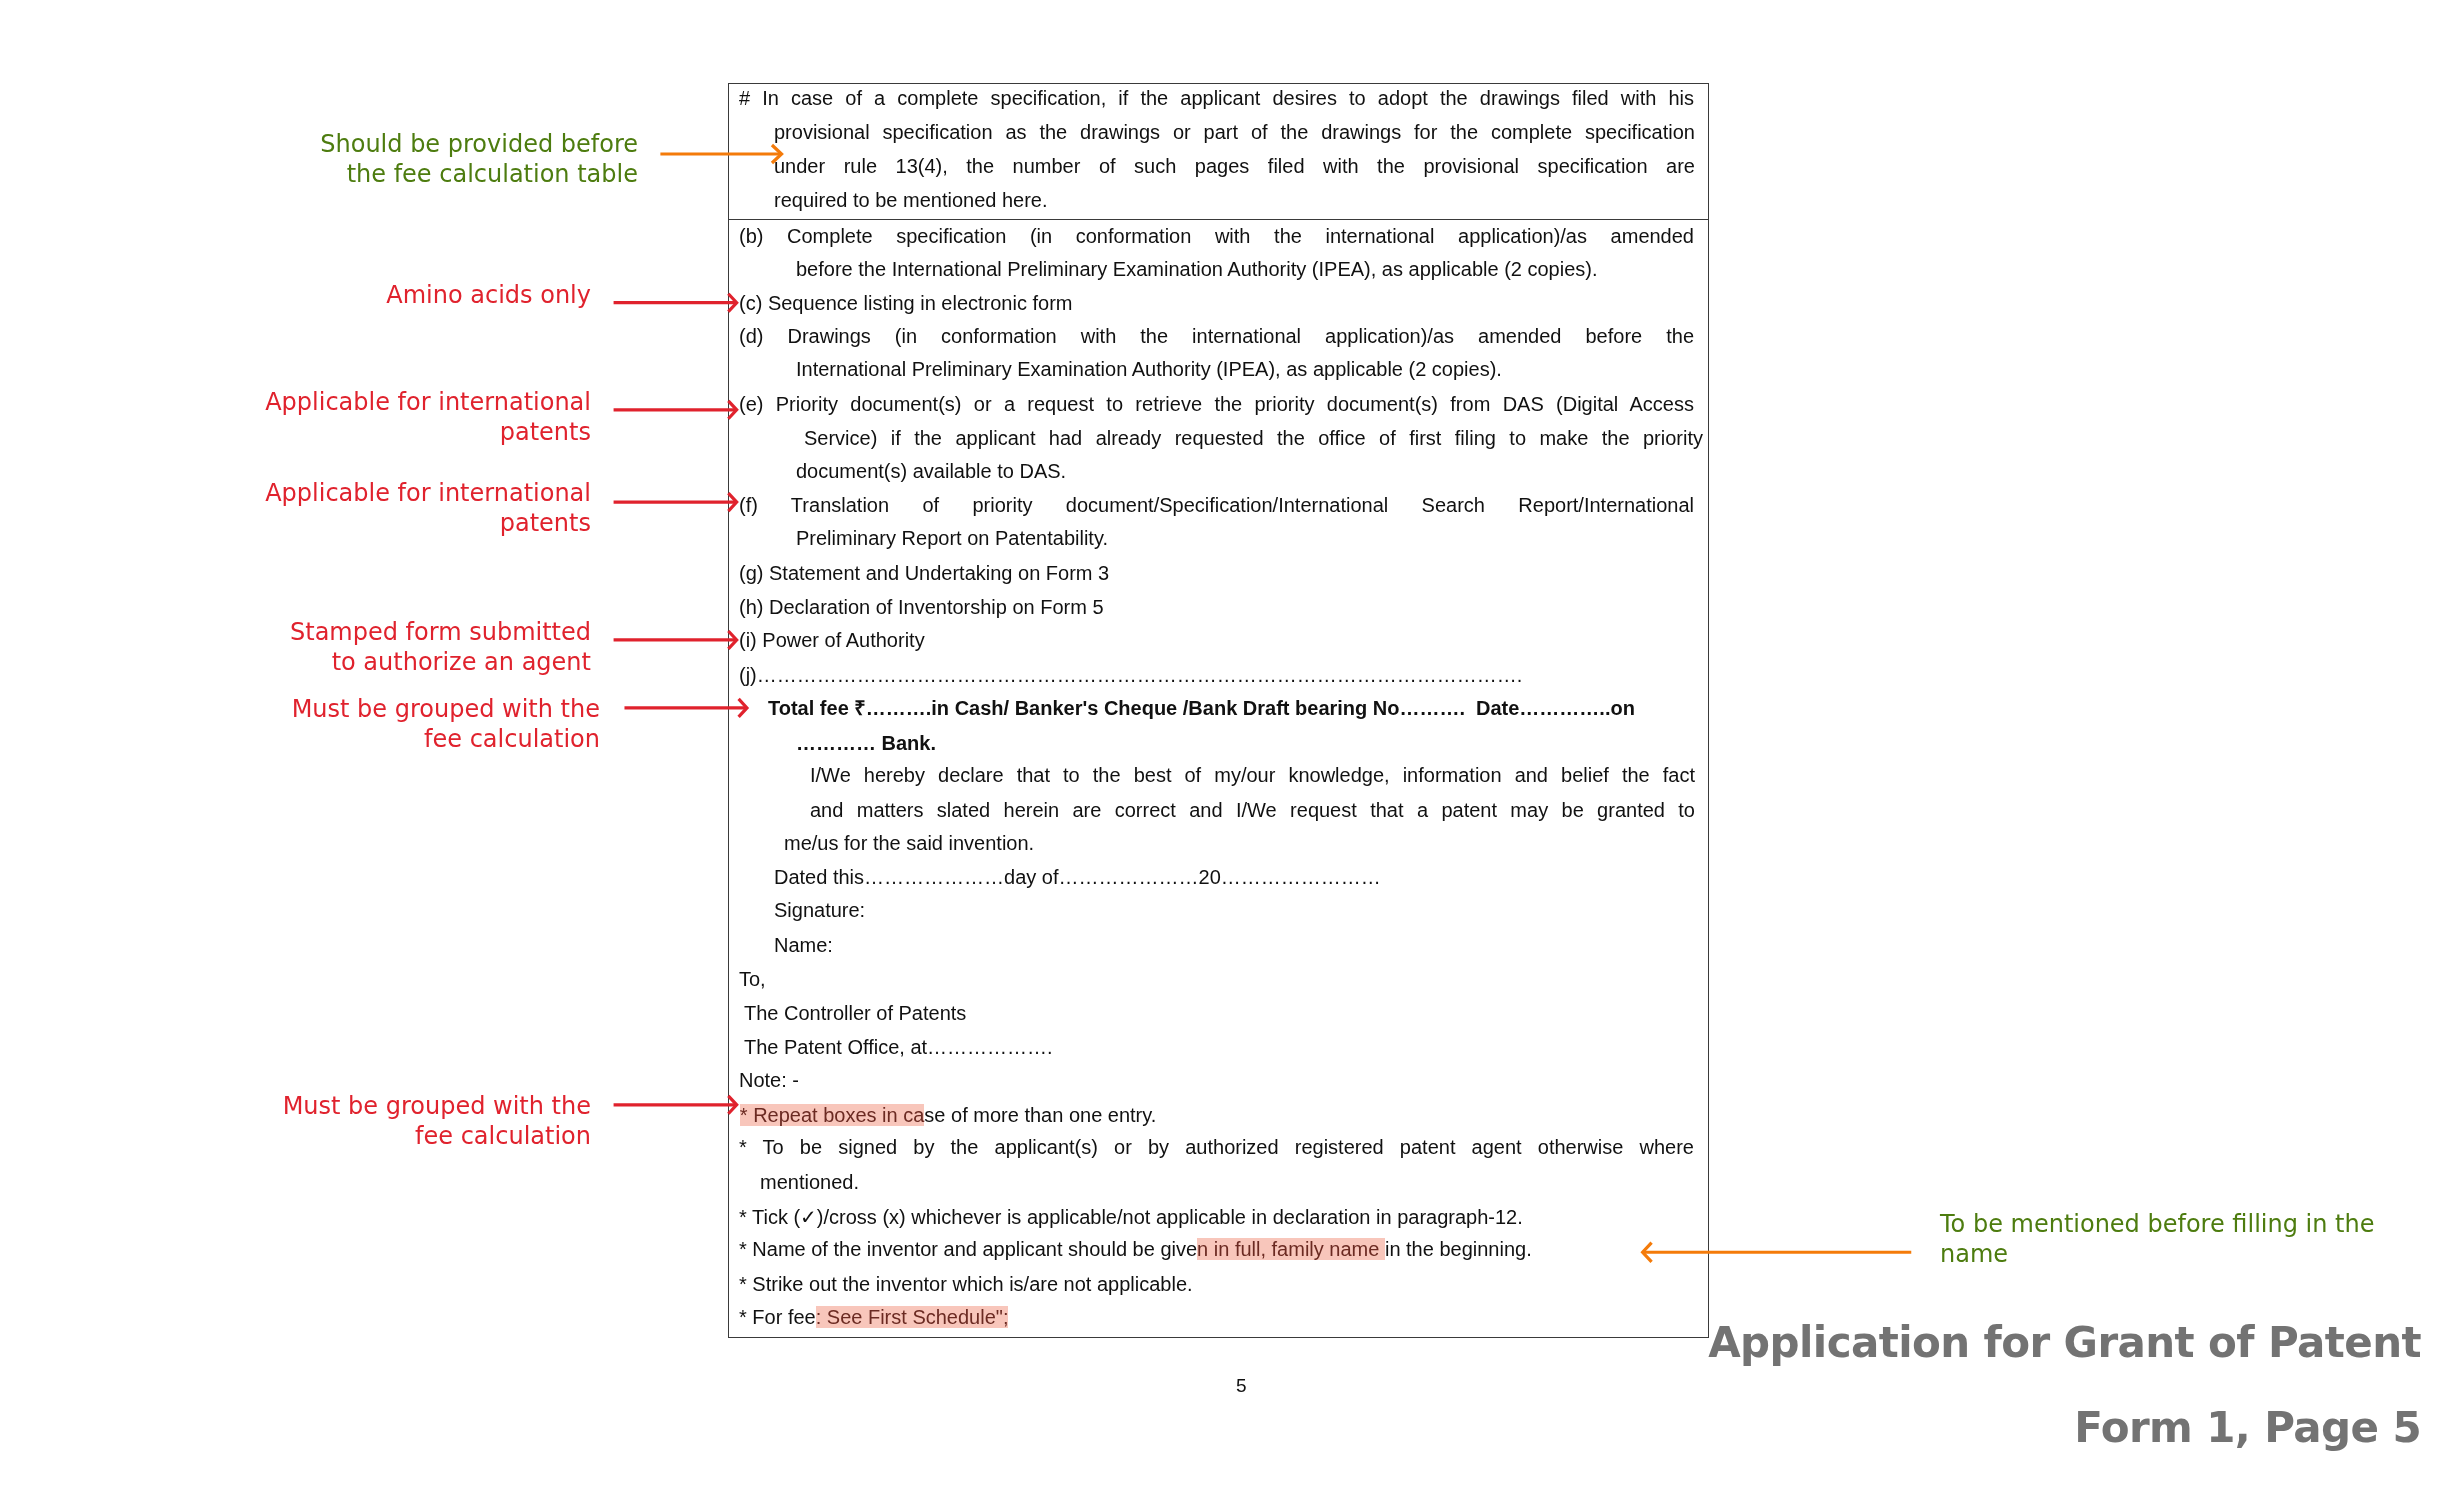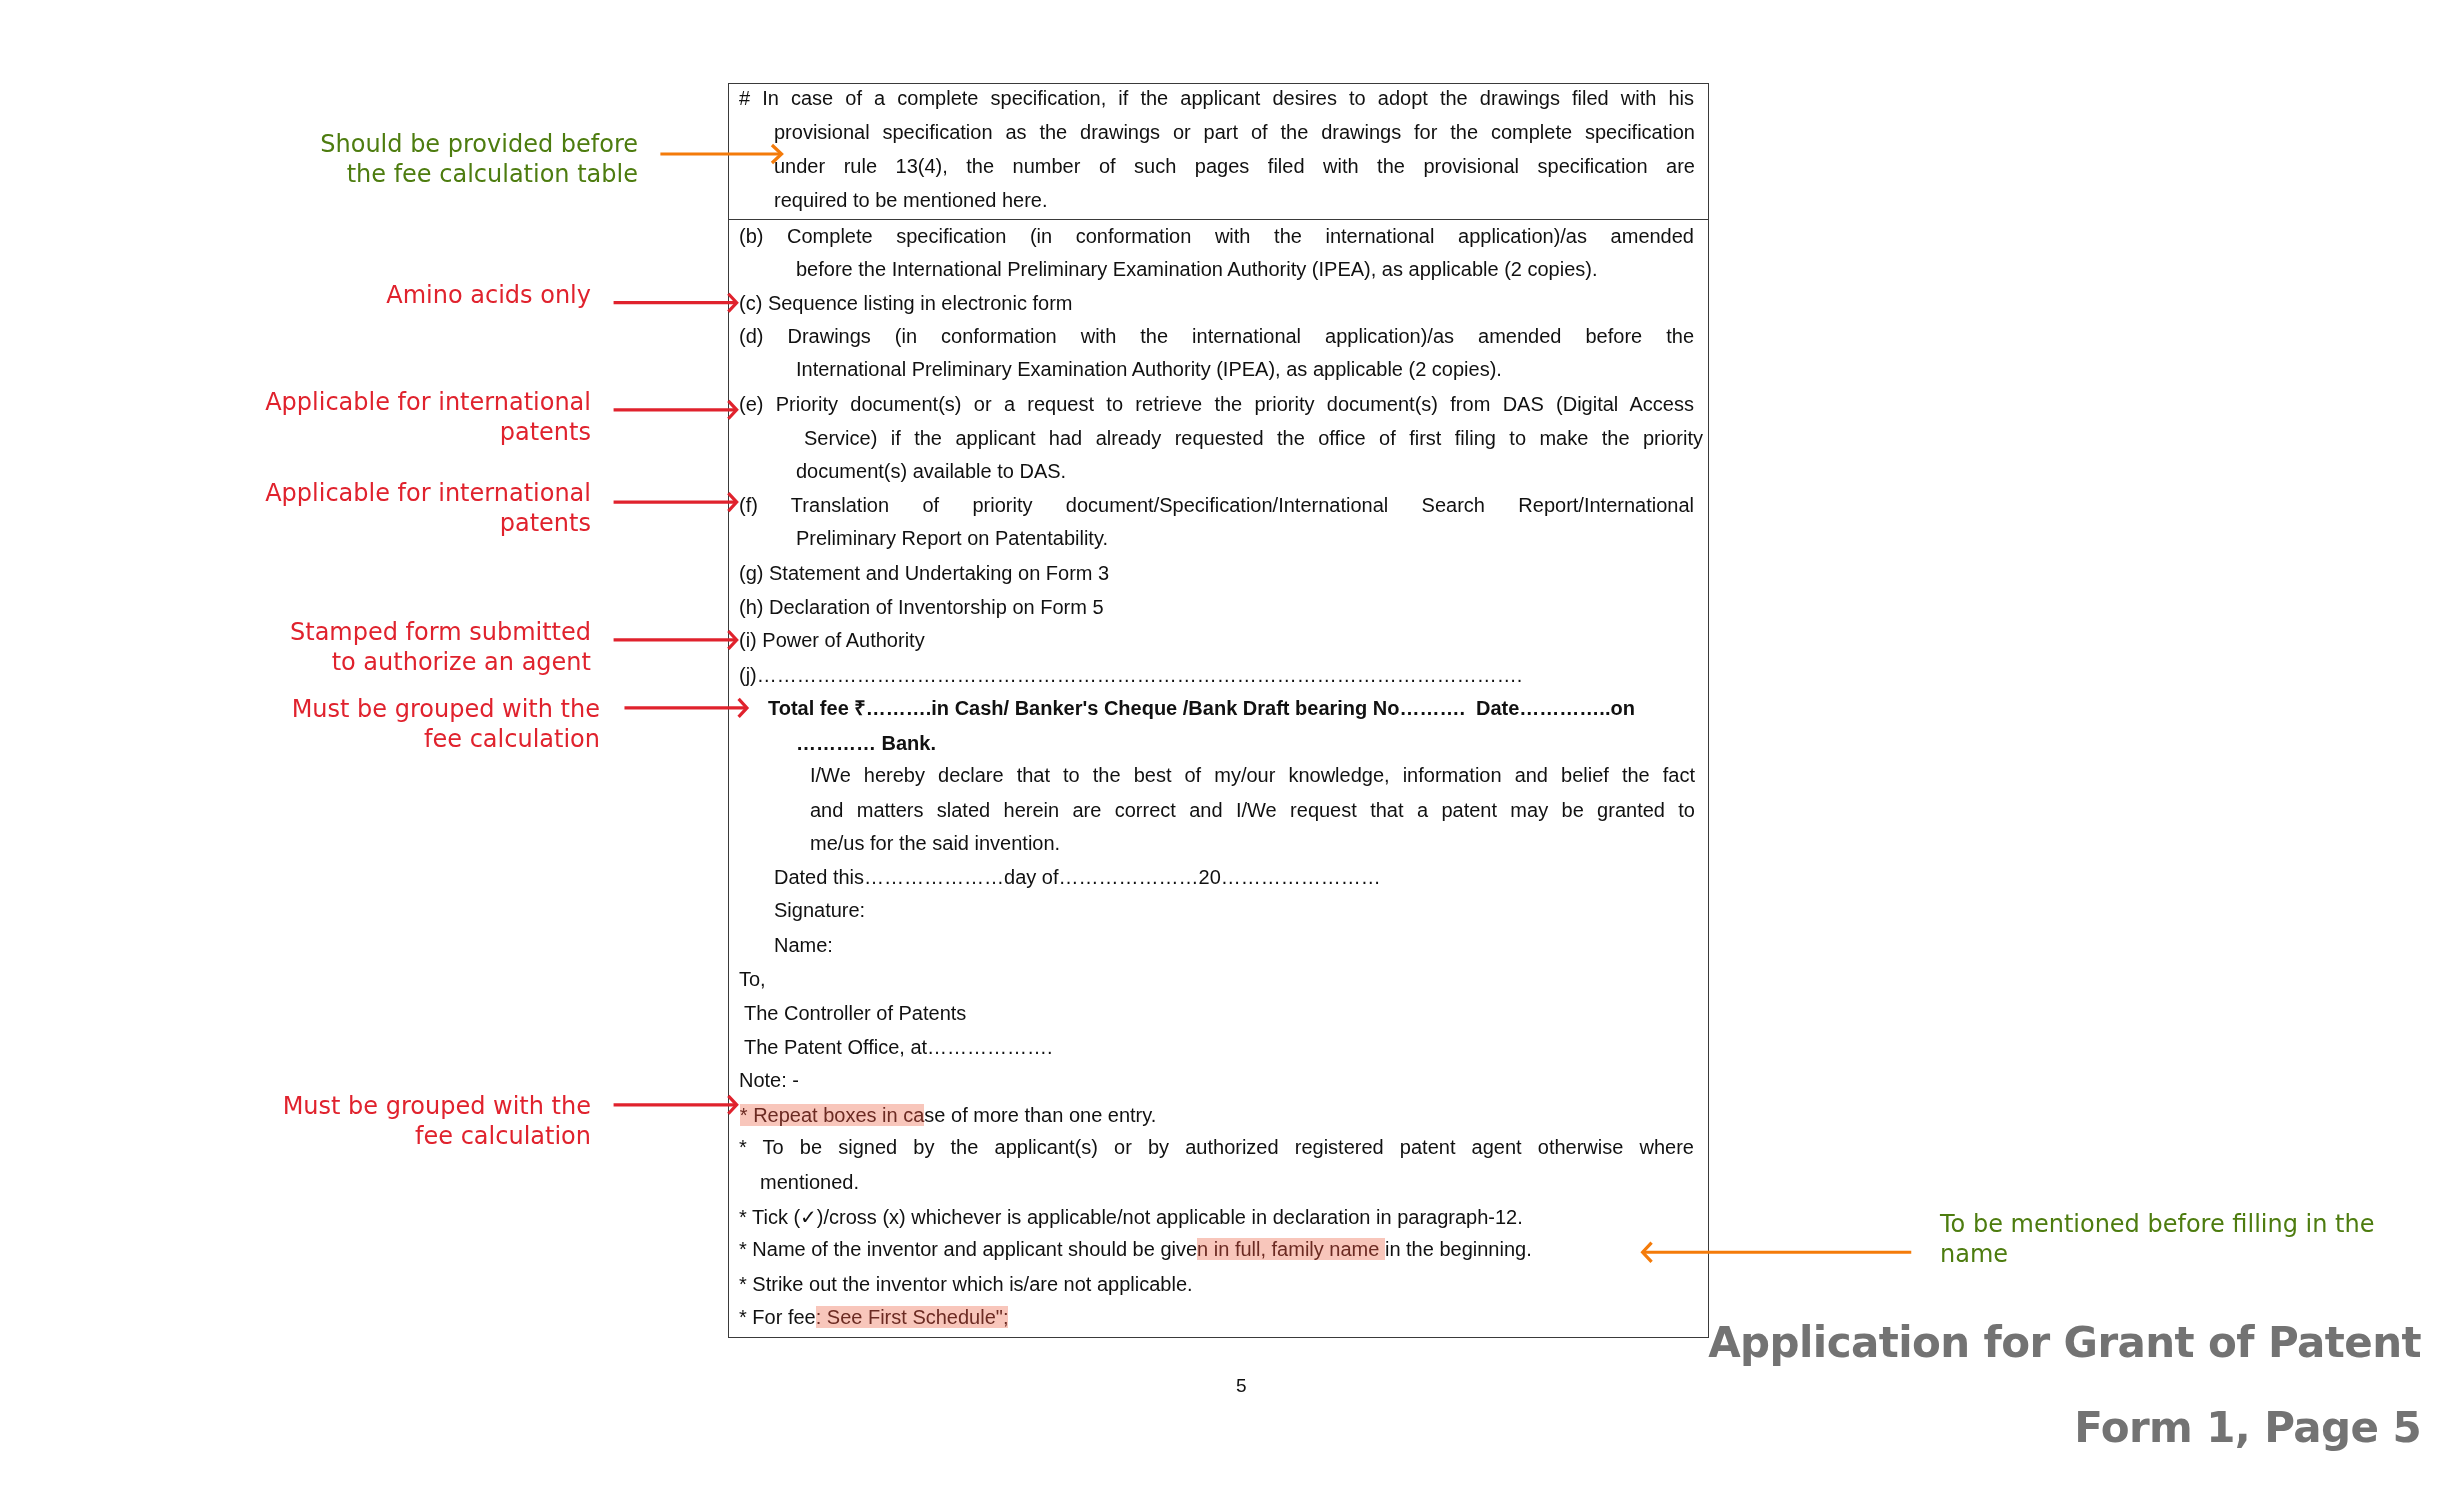--- a/index.html
+++ b/index.html
@@ -43,21 +43,21 @@
 <div class="line" style="left:739px; top:594px;">(h) Declaration of Inventorship on Form 5</div>
 <div class="line" style="left:739px; top:627px;">(i) Power of Authority</div>
 <div class="line" style="left:739px; top:662px;">(j)…………………………………………………………………………………………………….</div>
 
 <div class="line bold" style="left:768px; top:695px;">Total fee ₹……….in Cash/ Banker's Cheque /Bank Draft bearing No……….</div>
 <div class="line bold" style="left:1476px; top:695px;">Date…………..on</div>
 <div class="line bold" style="left:796px; top:730px;">………… Bank.</div>
 
 <div class="line just" style="left:810px; top:762px; width:885px;">I/We hereby declare that to the best of my/our knowledge, information and belief the fact</div>
 <div class="line just" style="left:810px; top:797px; width:885px;">and matters slated herein are correct and I/We request that a patent may be granted to</div>
-<div class="line" style="left:810px; top:830px;">me/us for the said invention.</div>
+<div class="line" style="left:784px; top:830px;">me/us for the said invention.</div>
 <div class="line" style="left:774px; top:864px;">Dated this…………………day of…………………20……………………</div>
 <div class="line" style="left:774px; top:897px;">Signature:</div>
 <div class="line" style="left:774px; top:932px;">Name:</div>
 
 <div class="line" style="left:739px; top:966px;">To,</div>
 <div class="line" style="left:744px; top:1000px;">The Controller of Patents</div>
 <div class="line" style="left:744px; top:1034px;">The Patent Office, at……………….</div>
 
 <div class="line" style="left:739px; top:1067px;">Note: -</div>
 <div class="line" style="left:736px; top:1102px; padding-left:3.8px;"><span class="hl">* Repeat boxes in ca</span><span>se of more than one entry.</span></div>

